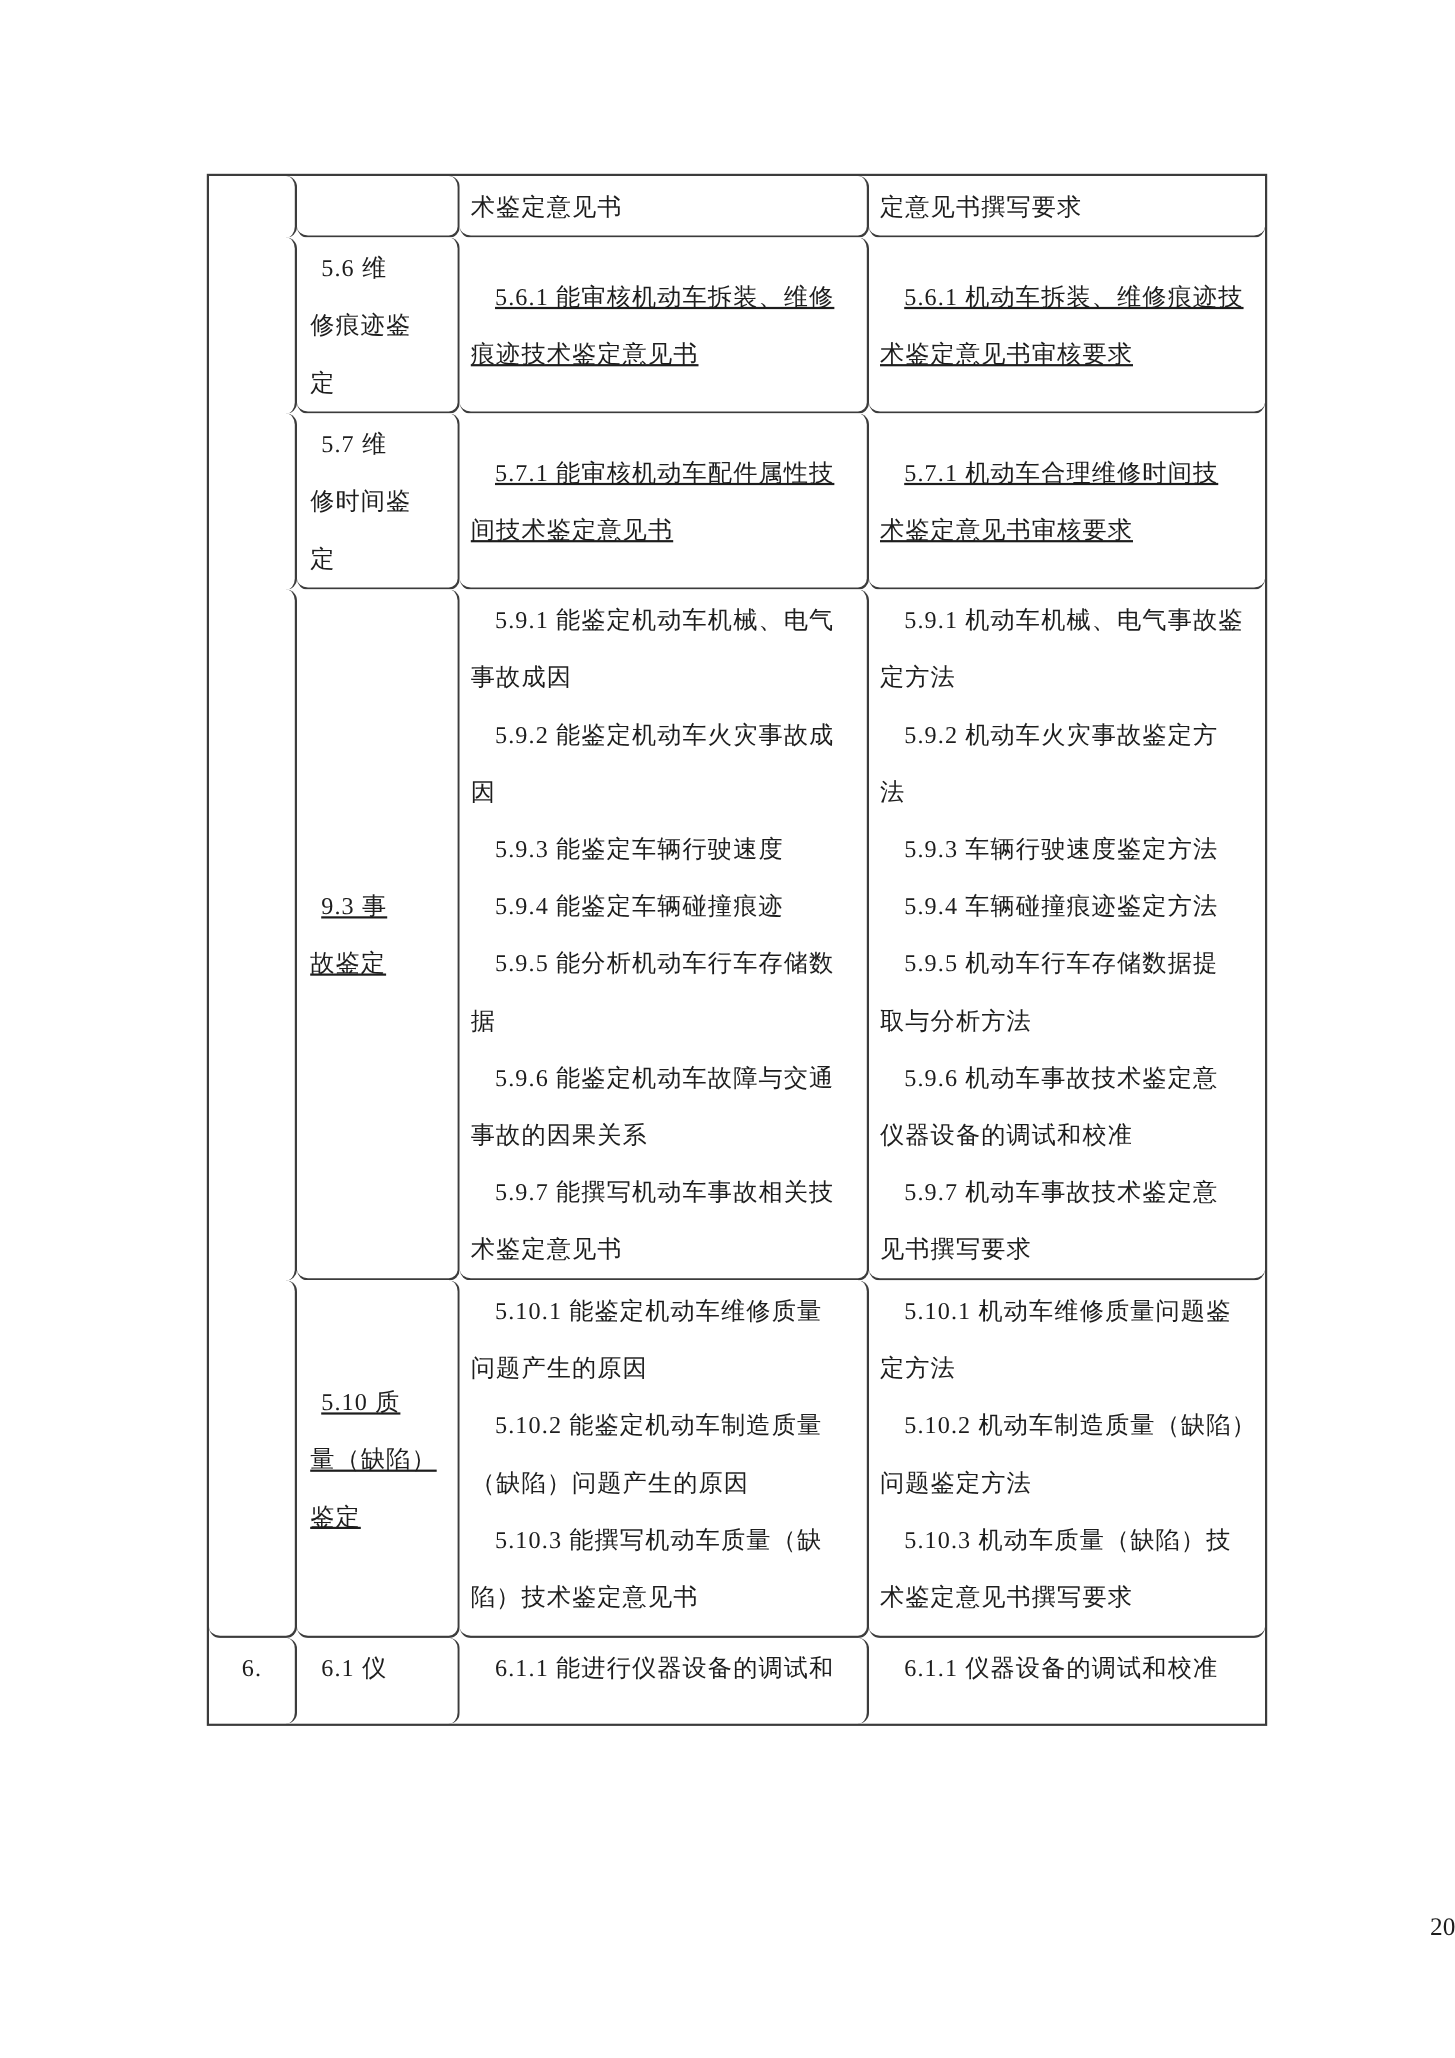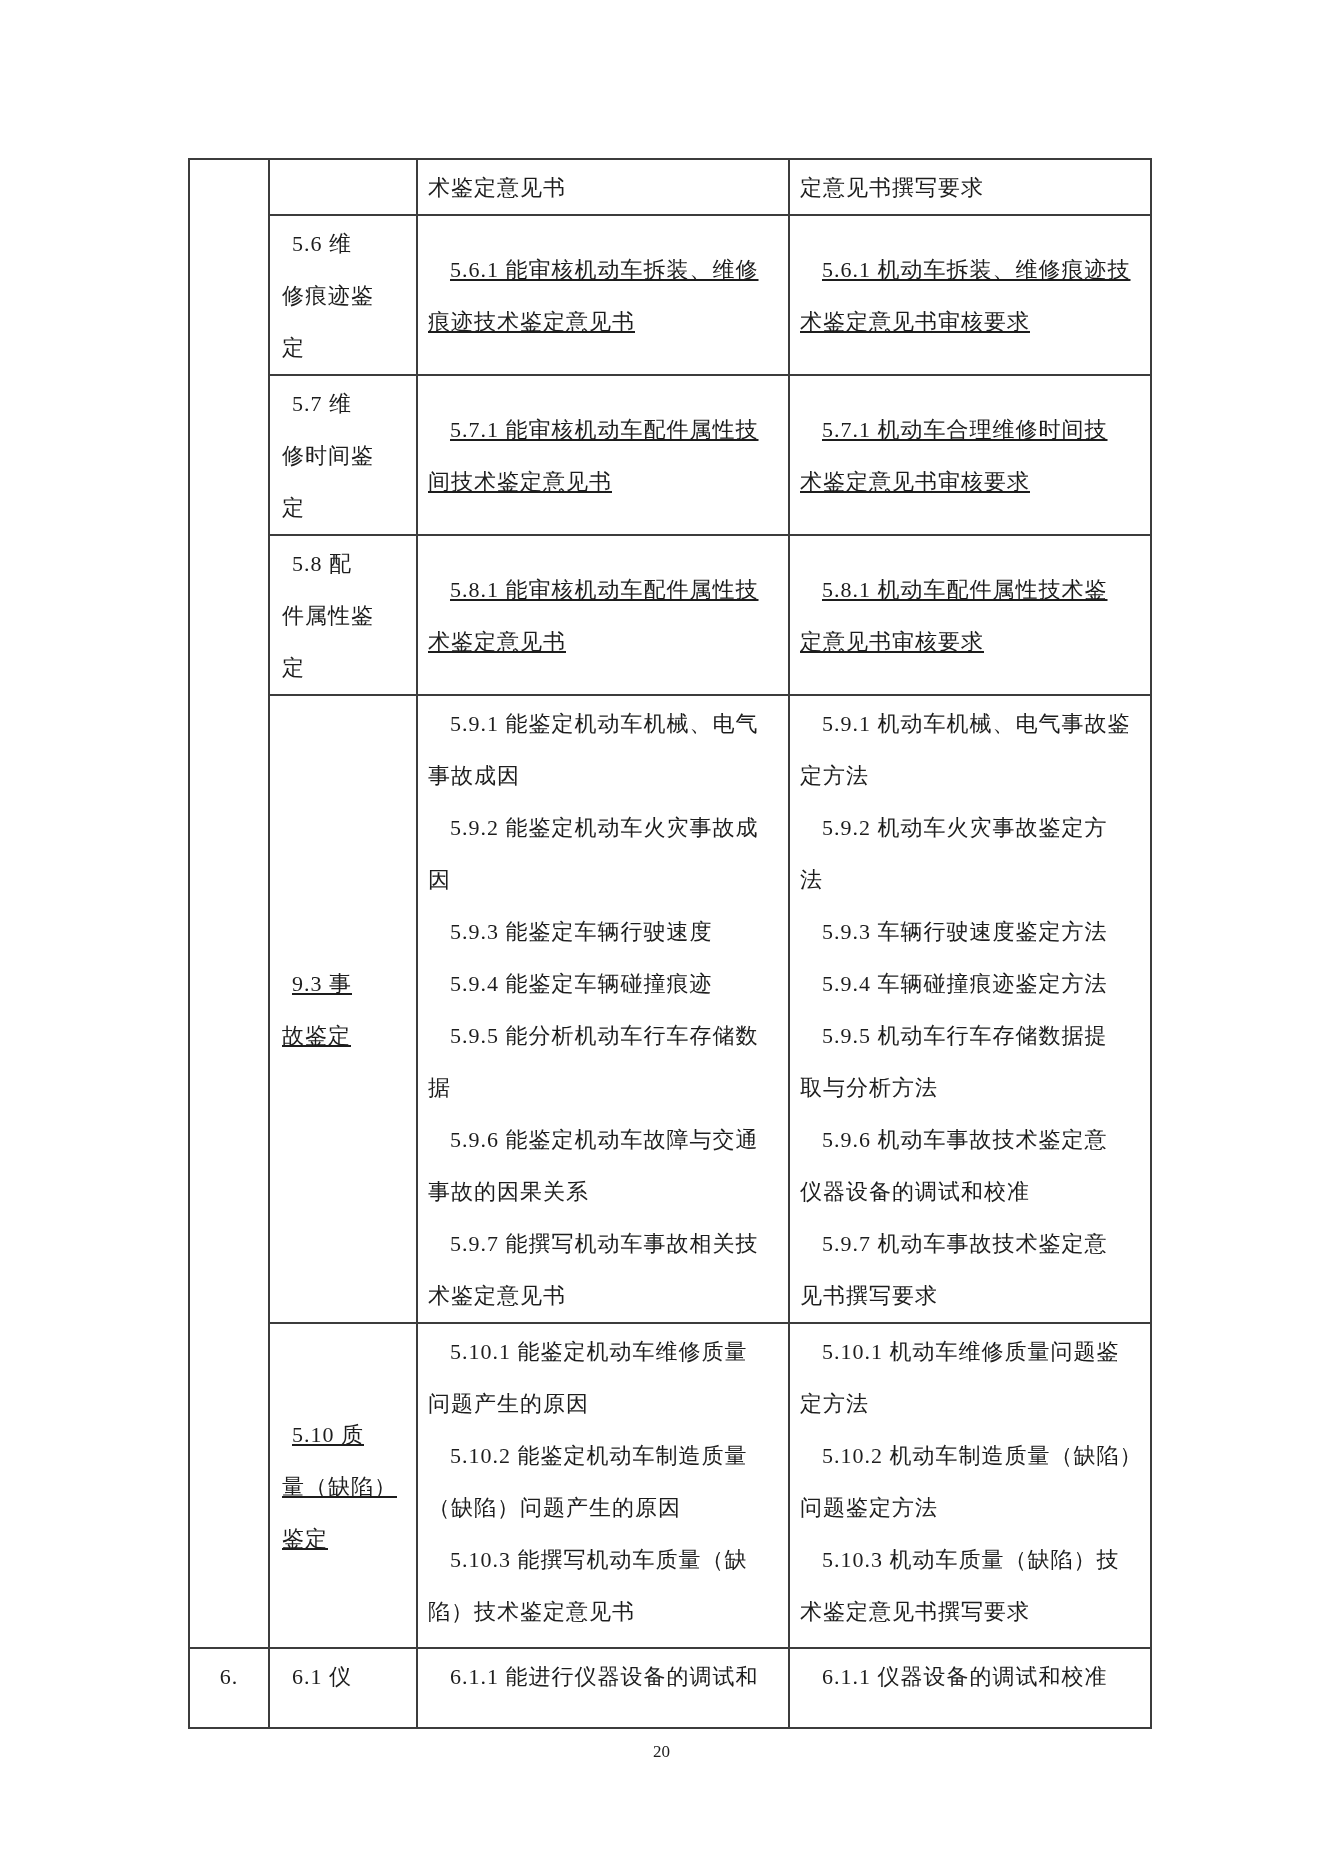--- a/index.html
+++ b/index.html
@@ -25,36 +25,37 @@
   .td{
     display:table-cell;
     box-sizing:border-box;
     vertical-align:top;
     border-right:2px solid #3c3c3c;
     border-bottom:2px solid #3c3c3c;
     padding-top:2px;
     font-size:22px;
     letter-spacing:1px;
     line-height:52px;
+    border-radius:10px;
   }
   .td.vmid{vertical-align:middle;text-decoration:underline;}
   .c1{width:80px;text-align:center;}
   .c2{width:148px;padding-left:12px;padding-right:2px;}
   .c3{width:372px;padding-left:10px;padding-right:4px;}
   .c4{width:360px;padding-left:10px;padding-right:4px;border-right:none;}
   .tr:last-child .td{border-bottom:none;}
   .td.nb{border-bottom:none;}          
   .ln{white-space:nowrap;}
   .ln.num{text-indent:22px;}           
   .c2 .ln.num{text-indent:10px;}
   .c1 .ln{text-indent:0;}
   .pagenum{
     position:absolute;top:1738px;left:0;width:100%;
-    text-align:center;
-    font-size:17px;line-height:28px;
+    text-align:right;
+    font-size:23px;line-height:28px;
   }
 </style>
 </head>
 <body>
 
 <div class="page">
   <div class="tbl">
       <div class="tr" style="height: 55px;">
         <div class="td c1 nb"></div>
         <div class="td c2"></div>
@@ -88,36 +89,20 @@
           <div class="ln">修时间鉴</div>
           <div class="ln">定</div>
         </div>
         <div class="td c3 vmid">
           <div class="ln num">5.7.1 能审核机动车配件属性技</div>
           <div class="ln">间技术鉴定意见书</div>
         </div>
         <div class="td c4 vmid">
           <div class="ln num">5.7.1 机动车合理维修时间技</div>
           <div class="ln">术鉴定意见书审核要求</div>
-        </div>
-      </div>
-      <div class="tr" style="height: 154px;">
-        <div class="td c1 nb"></div>
-        <div class="td c2">
-          <div class="ln num">5.8 配</div>
-          <div class="ln">件属性鉴</div>
-          <div class="ln">定</div>
-        </div>
-        <div class="td c3 vmid">
-          <div class="ln num">5.8.1 能审核机动车配件属性技</div>
-          <div class="ln">术鉴定意见书</div>
-        </div>
-        <div class="td c4 vmid">
-          <div class="ln num">5.8.1 机动车配件属性技术鉴</div>
-          <div class="ln">定意见书审核要求</div>
         </div>
       </div>
       <div class="tr" style="height: 628px;">
         <div class="td c1 nb"></div>
         <div class="td c2 vmid">
           <div class="ln num">9.3 事</div>
           <div class="ln">故鉴定</div>
         </div>
         <div class="td c3">
           <div class="ln num">5.9.1 能鉴定机动车机械、电气</div>

